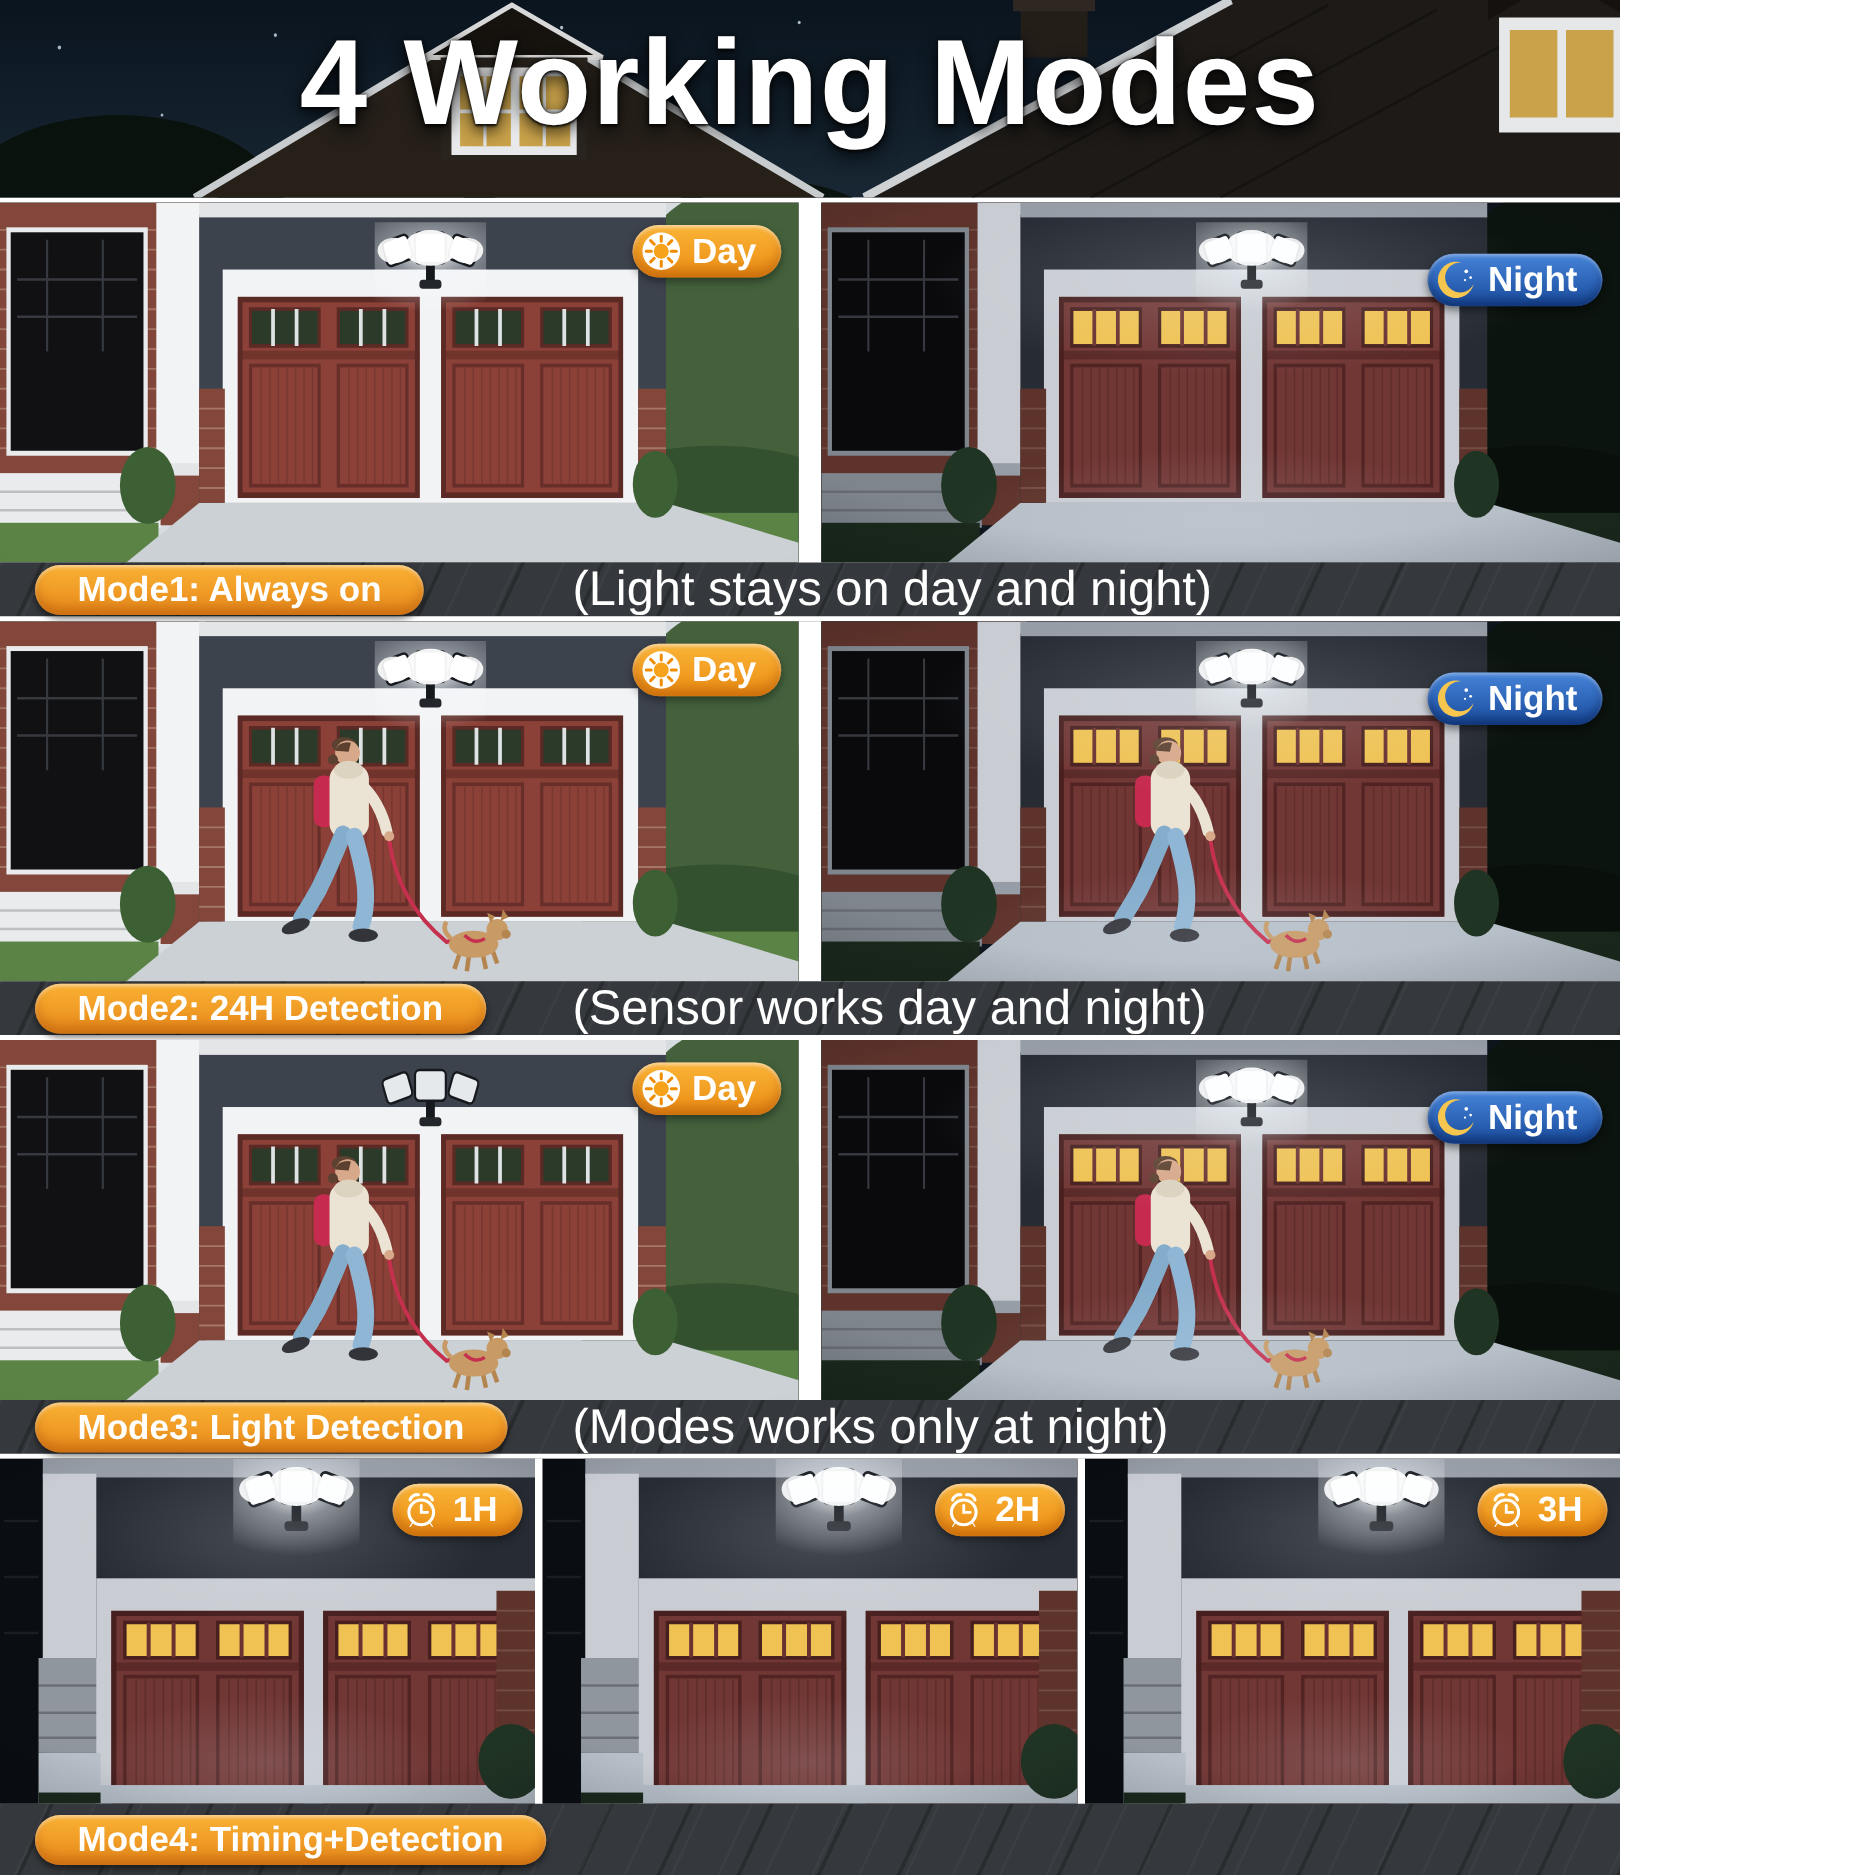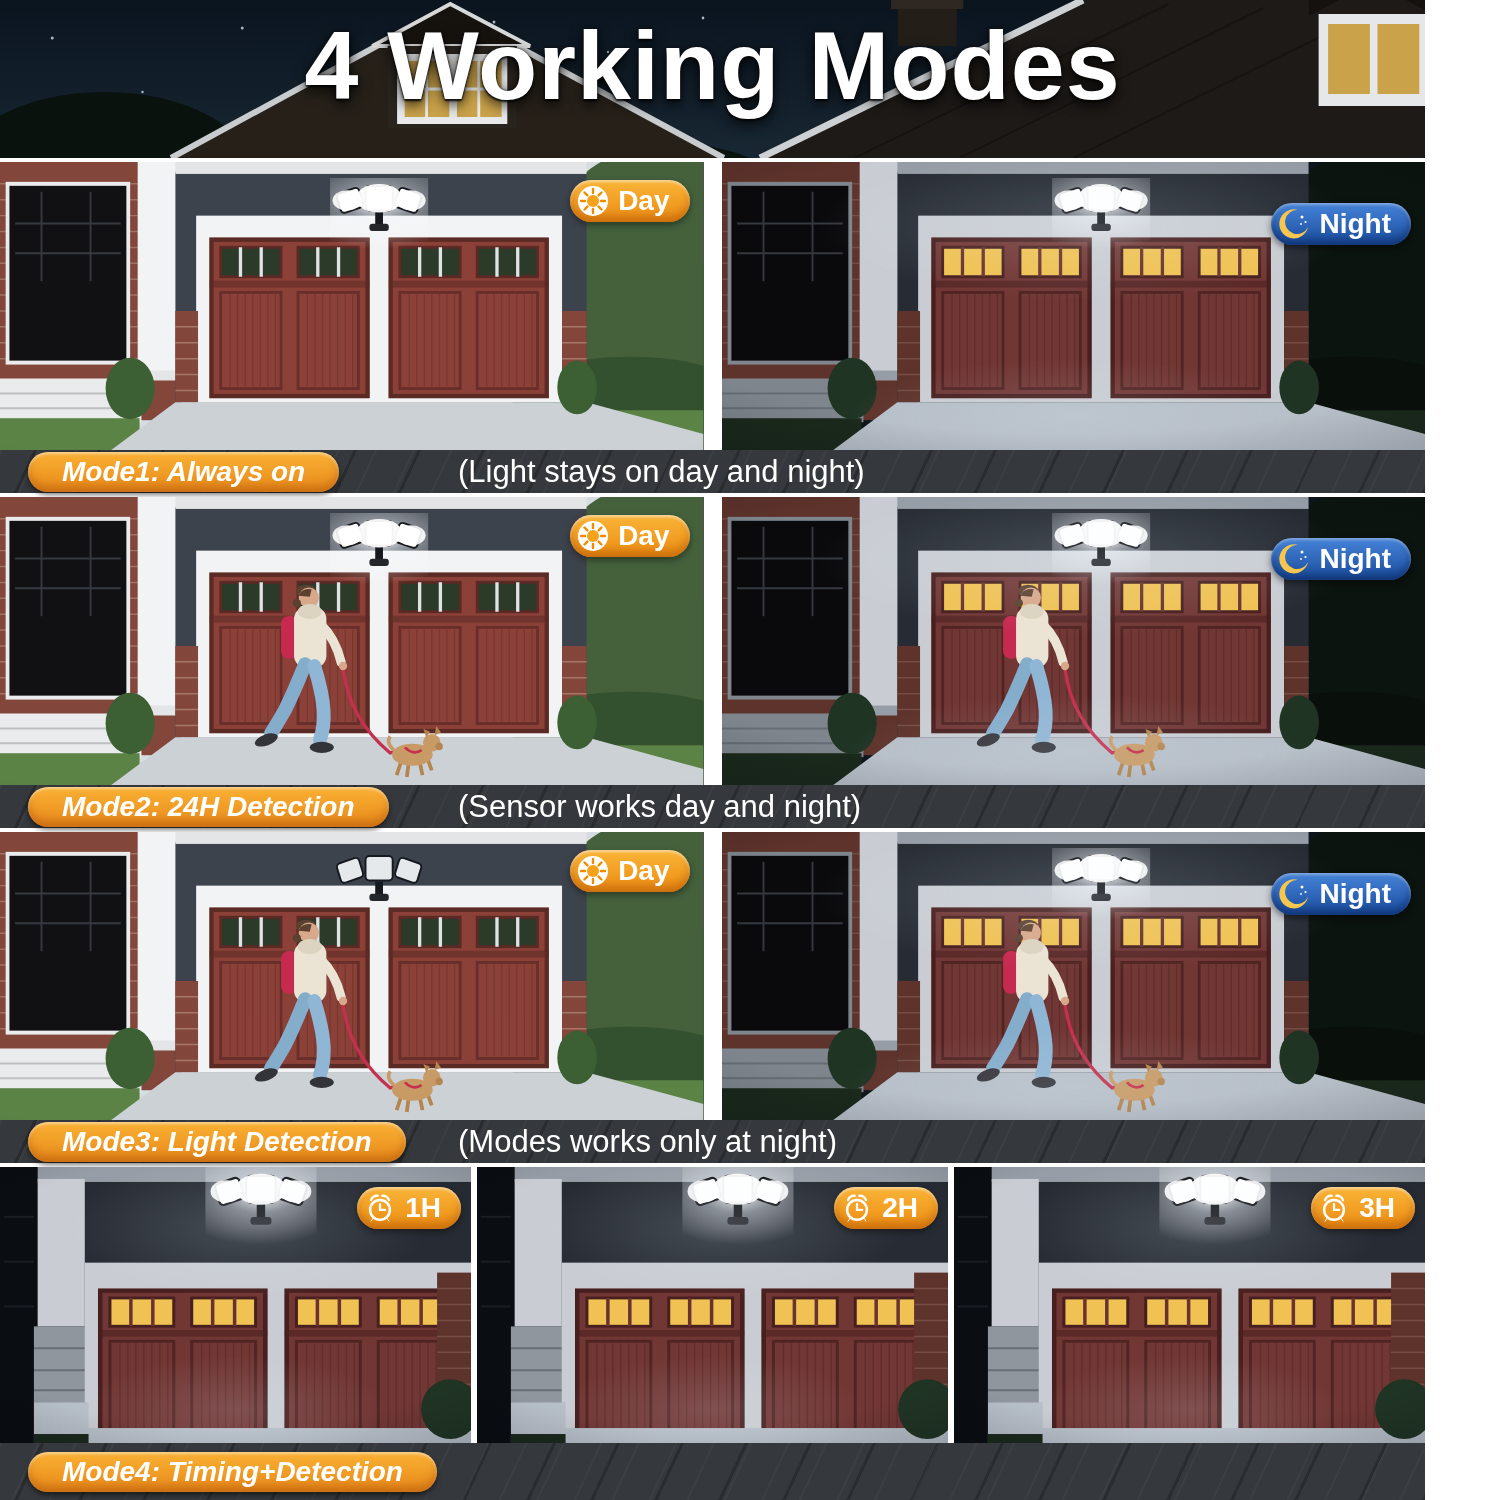--- a/index.html
+++ b/index.html
@@ -1,17 +1,17 @@
 <!DOCTYPE html>
 <html><head>
 <meta charset="utf-8">
 <style>
   html,body{margin:0;padding:0;background:#fff;}
   body{width:1500px;height:1500px;overflow:hidden;font-family:"Liberation Sans",sans-serif;}
-  .page{width:1425px;height:1500px;display:flex;flex-direction:column;background:#fff;}
+  .page{width:1296px;height:1500px;display:flex;flex-direction:column;background:#fff;}
 
   
   .header{position:relative;height:158px;background:linear-gradient(180deg,#0a141f,#16242f);border-bottom:4px solid #ffffff;flex:0 0 auto;overflow:hidden;}
   .header-art{position:absolute;inset:0;width:100%;height:100%;}
   .title{position:absolute;left:0;right:0;top:10px;text-align:center;font-size:97px;font-weight:800;letter-spacing:1px;color:#ffffff;
          text-shadow:0 0 3px rgba(15,15,15,.95),0 5px 14px rgba(0,0,0,.85),0 2px 2px rgba(0,0,0,.8);white-space:nowrap;}
 
   
   .row{display:flex;gap:18px;background:#ffffff;flex:0 0 auto;}
   .row.wide{height:288px;}
@@ -54,22 +54,22 @@
   
   .caption{position:relative;height:47px;flex:0 0 auto;box-sizing:border-box;border-bottom:4px solid #fff;
       background:
         repeating-linear-gradient(115deg, rgba(255,255,255,.03) 0 2px, rgba(255,255,255,0) 2px 34px),
         repeating-linear-gradient(295deg, rgba(0,0,0,.22) 0 3px, rgba(0,0,0,0) 3px 58px),
         #35383c;}
   .caption.last{height:58px;border-bottom:none;}
   .mode-pill{position:absolute;left:28px;top:50%;transform:translateY(-50%);height:40px;display:flex;align-items:center;
       padding:0 34px;border-radius:21px;color:#fff;font-weight:700;font-size:28px;white-space:nowrap;
       background:linear-gradient(180deg,#f9b133,#e8891a);
-      box-shadow:0 3px 5px rgba(0,0,0,.5), inset 0 -6px 9px rgba(150,60,0,.35), inset 0 2px 3px rgba(255,255,255,.5);font-style:italic;}
-  .desc{position:absolute;left:458px;top:50%;transform:translateY(-50%);color:#ffffff;font-size:31px;white-space:nowrap;}
+      box-shadow:0 3px 5px rgba(0,0,0,.5), inset 0 -6px 9px rgba(150,60,0,.35), inset 0 2px 3px rgba(255,255,255,.5);}
+  .desc{position:absolute;left:458px;top:50%;transform:translateY(-50%);color:#ffffff;font-size:39px;white-space:nowrap;}
   .caption.last .desc{left:462px;font-size:30px;}
 </style>
 </head>
 <body>
 
 <svg width="0" height="0" style="position:absolute" aria-hidden="true">
   <defs>
     <radialGradient id="glowGrad" cx="50%" cy="50%" r="50%">
       <stop offset="0%" stop-color="#ffffff" stop-opacity="0.95"></stop>
       <stop offset="38%" stop-color="#f4f9ff" stop-opacity="0.42"></stop>

